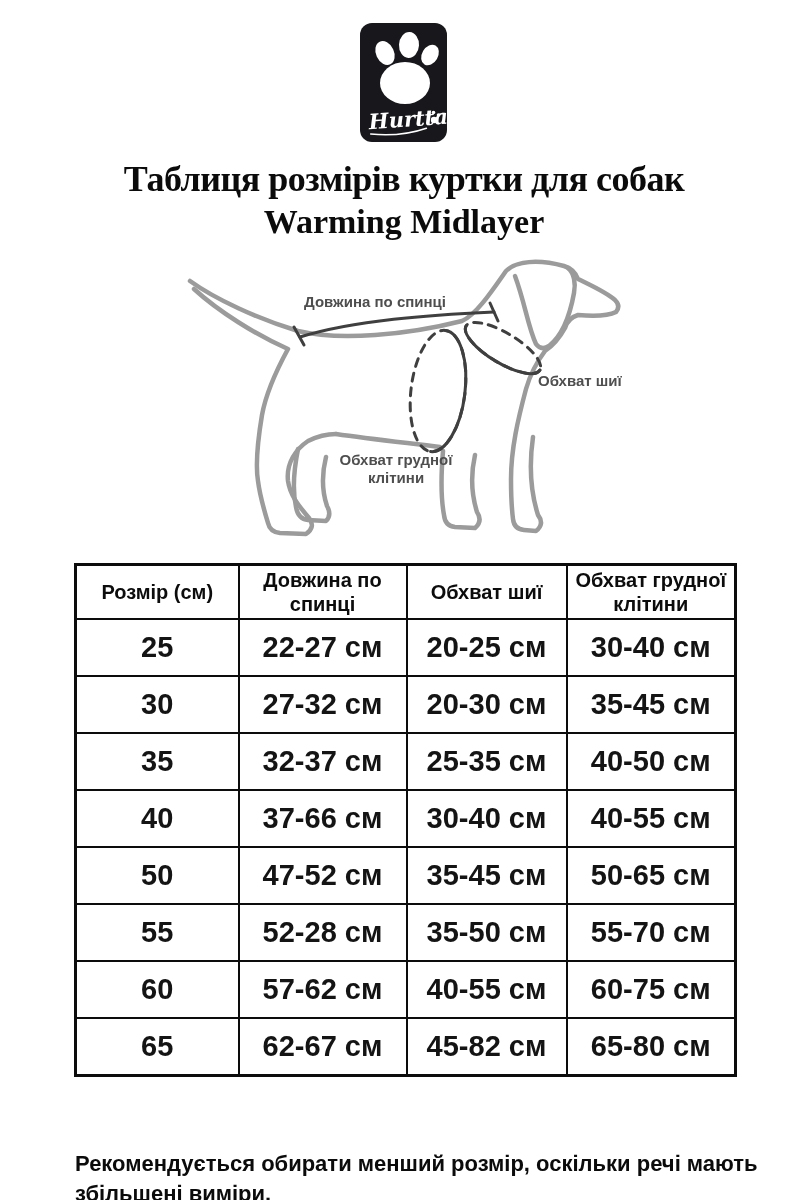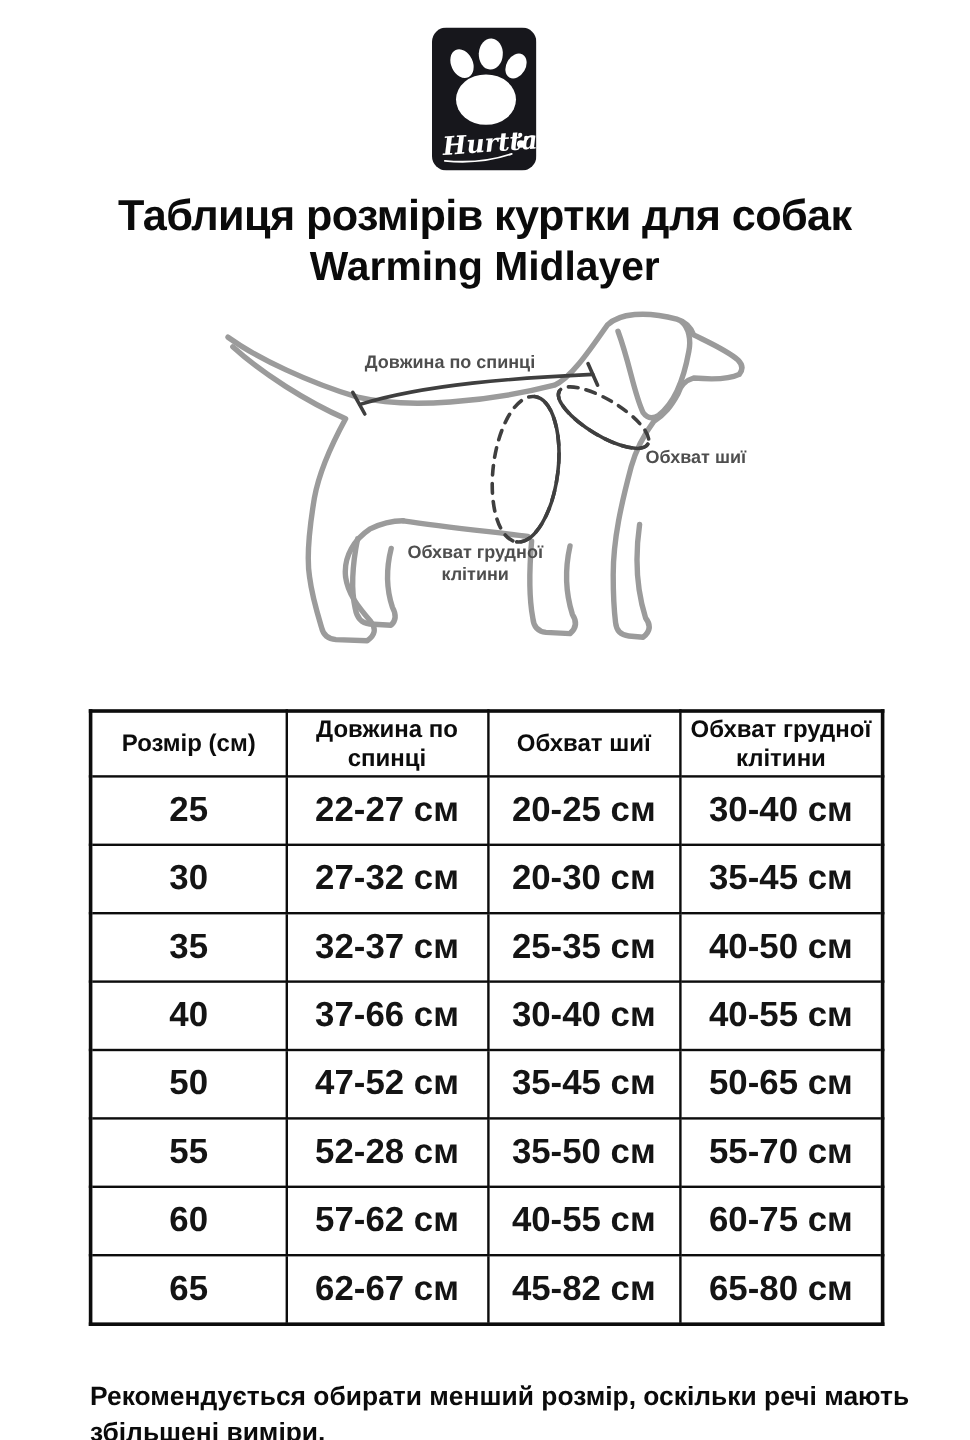--- a/index.html
+++ b/index.html
@@ -4,31 +4,31 @@
 <style>
   html,body{margin:0;padding:0;background:#fff;}
   .page{
     position:relative;width:808px;height:1200px;margin:0 auto;
     background:#ffffff;overflow:hidden;
     font-family:"Liberation Sans", sans-serif;color:#111;
   }
   
   .logo{position:absolute;left:360px;top:23px;width:87px;height:119px;}
   
-  .title-wrap{position:absolute;left:0;top:158px;width:808px;text-align:center;}
+  .title-wrap{position:absolute;left:0;top:158px;width:808px;text-align:center;font-family:Liberation Serif, serif;}
   .title-line1{font-size:36px;font-weight:bold;line-height:1.22;letter-spacing:-0.5px;color:#0b0b0b;}
   .title-line2{font-size:34px;font-weight:bold;line-height:1.2;color:#0b0b0b;text-align:center;}
   
   .diagram{position:absolute;left:170px;top:253px;width:470px;height:302px;}
   .dog-stroke{fill:none;stroke:#9b9b9b;stroke-width:4.5;stroke-linecap:round;stroke-linejoin:round;}
   .measure-stroke{fill:none;stroke:#3f3f3f;stroke-width:3;stroke-linecap:round;}
   .measure-dash{fill:none;stroke:#3f3f3f;stroke-width:3;stroke-linecap:round;stroke-dasharray:8 7;}
   .diag-label{font-family:"Liberation Sans",sans-serif;font-size:15px;font-weight:bold;fill:#4e4e4e;}
   
-  .size-table-wrap{position:absolute;left:74px;top:563px;width:660px;margin-top:28px;}
+  .size-table-wrap{position:absolute;left:74px;top:563px;width:660px;}
   table.size-table{border-collapse:collapse;width:660px;table-layout:fixed;
     border:3px solid #0c0c0c;}
   table.size-table th, table.size-table td{
     border:2px solid #0c0c0c;text-align:center;vertical-align:middle;padding:2px 4px;}
   table.size-table th{font-size:20px;font-weight:bold;line-height:1.2;height:48px;color:#0c0c0c;}
   table.size-table td{font-size:29px;font-weight:bold;height:51px;color:#141414;}
   
   .footer-note{position:absolute;left:75px;top:1127px;width:685px;
     font-size:22px;font-weight:bold;line-height:1.35;color:#0b0b0b;}
 </style>

